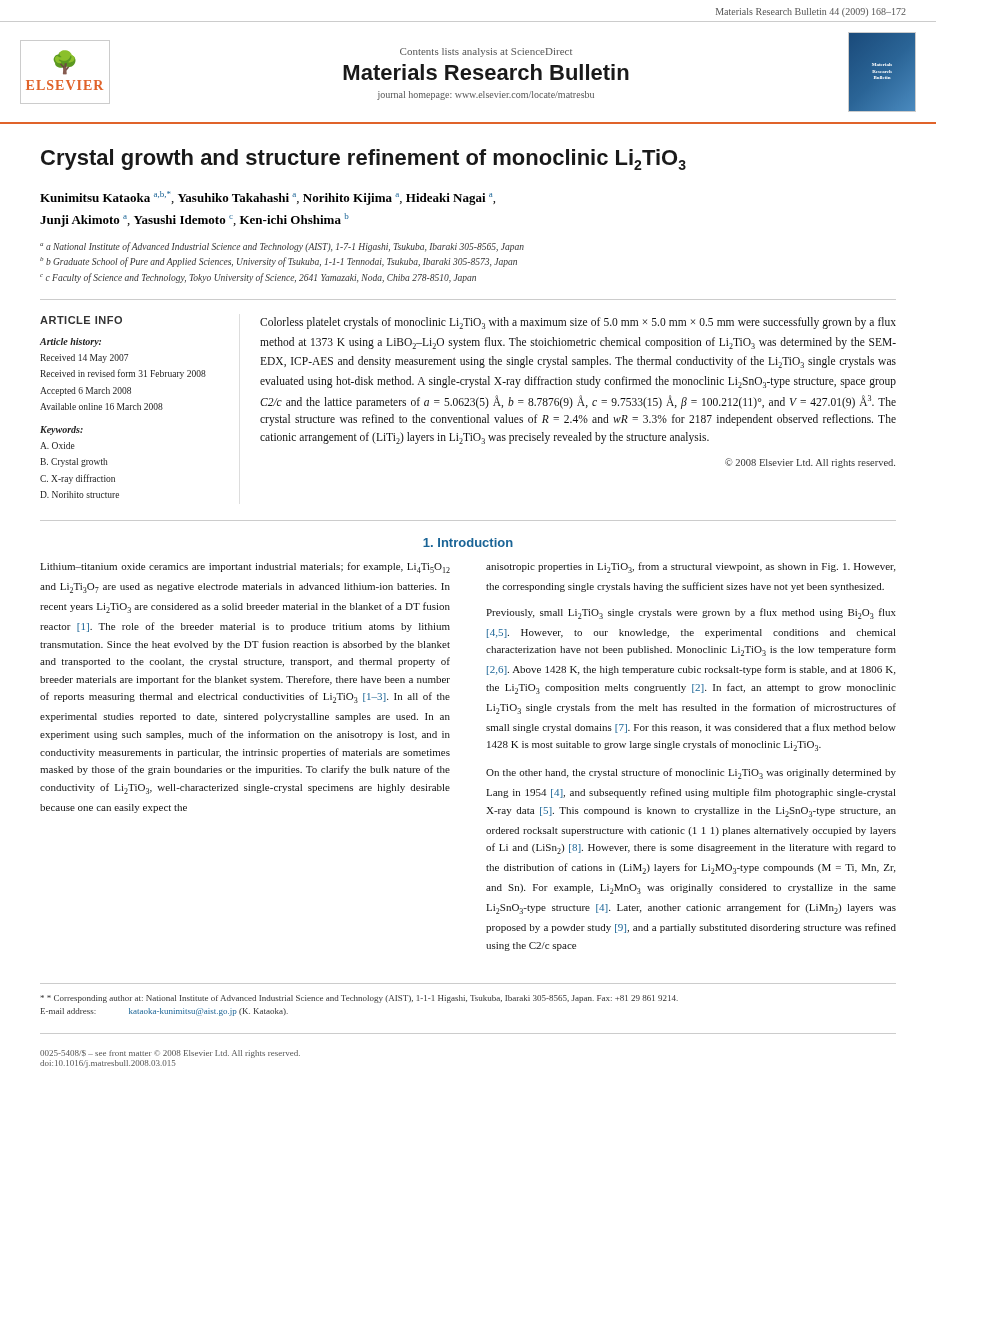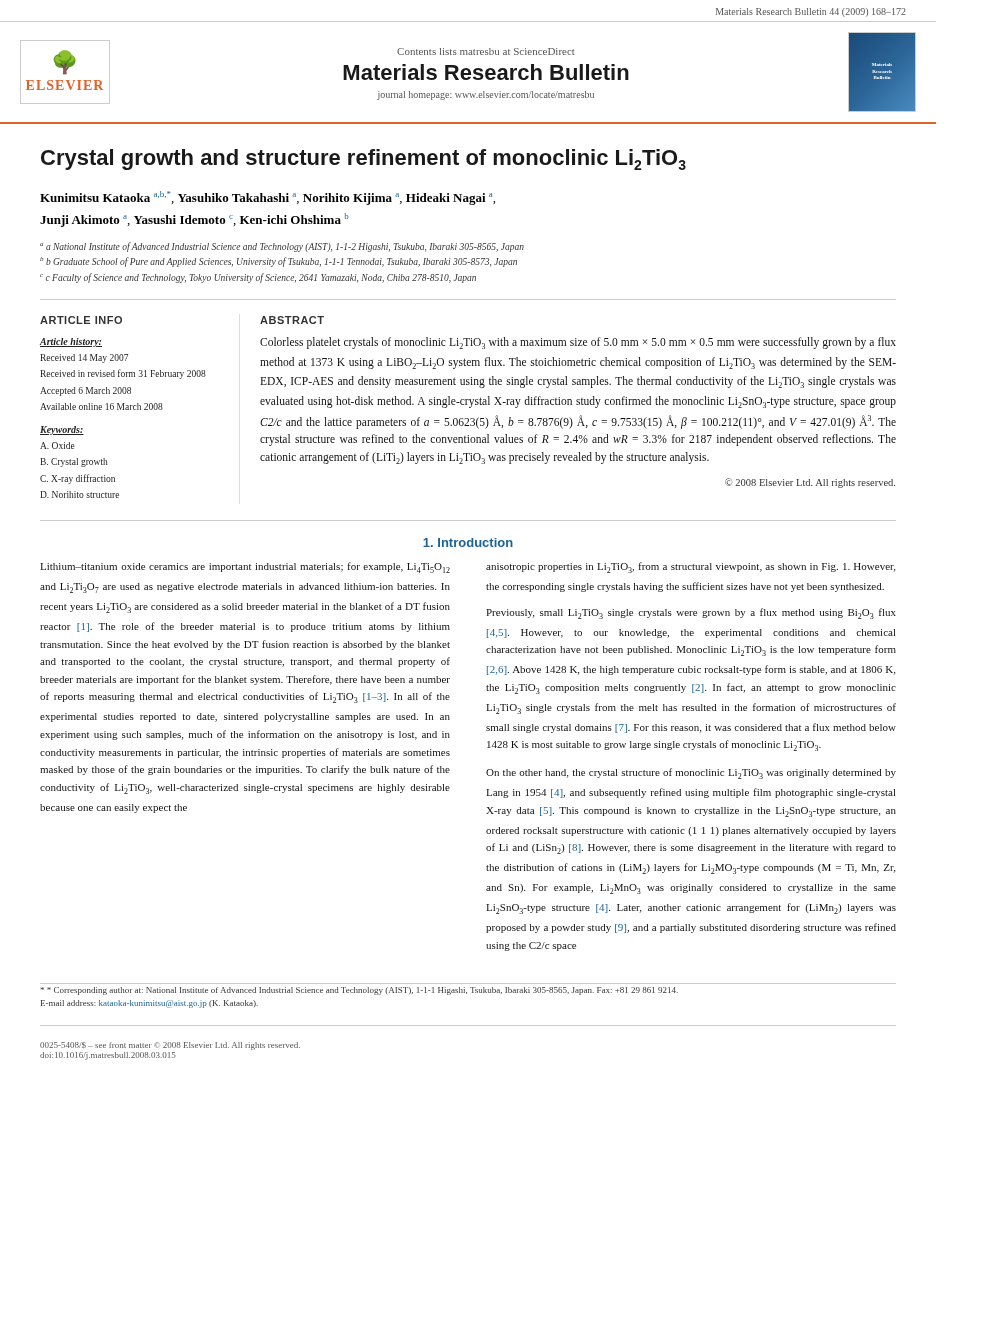--- a/index.html
+++ b/index.html
@@ -163,21 +163,20 @@
       color: #333;
       margin-bottom: 10px;
       font-family: Arial, sans-serif;
     }
     .info-section-title {
       font-size: 10px;
       font-weight: bold;
       font-style: italic;
       margin-bottom: 4px;
       color: #222;
-      text-decoration: underline;
     }
     .info-line {
       font-size: 9.5px;
       margin-bottom: 2px;
       color: #222;
       line-height: 1.5;
     }
     .keywords-section {
       margin-top: 10px;
     }
@@ -239,20 +238,21 @@
     .body-text sub, .body-text sup {
       font-size: 8px;
     }
     .body-text .ref {
       color: #1a6496;
     }
     
     .footnote-area {
       border-top: 1px solid #ccc;
       margin-top: 20px;
+      padding-top: 8px;
       font-size: 9px;
       color: #333;
       line-height: 1.5;
     }
     .footer-bar {
       border-top: 1px solid #ccc;
       margin-top: 14px;
       padding-top: 14px;
       font-size: 9px;
       color: #555;
@@ -276,21 +276,21 @@
       <div class="elsevier-logo-inner">
         <div class="elsevier-logo-img">
           <span class="elsevier-tree">🌳</span>
           <div class="elsevier-text">ELSEVIER</div>
         </div>
       </div>
     </div>
 
     <div class="journal-center">
       <div class="sciencedirect-link">
-        <span>Contents lists matresbu at ScienceDirect</span>
+        <span>Contents lists analysis at ScienceDirect</span>
       </div>
       <div class="journal-title-header">Materials Research Bulletin</div>
       <div class="journal-homepage">journal homepage: www.elsevier.com/locate/matresbu</div>
     </div>
 
     <div class="journal-cover">
       <div class="journal-cover-title">Materials<br>Research<br>Bulletin</div>
     </div>
   </div>
 
@@ -312,21 +312,21 @@
       <span class="author-name">Junji Akimoto</span>
       <sup>a</sup>,
       <span class="author-name">Yasushi Idemoto</span>
       <sup>c</sup>,
       <span class="author-name">Ken-ichi Ohshima</span>
       <sup>b</sup>
     </div>
 
     <div class="affiliations">
       <div class="affiliation-line">
-        <sup>a</sup> <span>a National Institute of Advanced Industrial Science and Technology (AIST), 1-1-2 Higashi, Tsukuba, Ibaraki 305-8565, Japan</span>
+        <sup>a</sup> <span>a National Institute of Advanced Industrial Science and Technology (AIST), 1-7-1 Higashi, Tsukuba, Ibaraki 305-8565, Japan</span>
       </div>
       <div class="affiliation-line">
         <sup>b</sup> <span>b Graduate School of Pure and Applied Sciences, University of Tsukuba, 1-1-1 Tennodai, Tsukuba, Ibaraki 305-8573, Japan</span>
       </div>
       <div class="affiliation-line">
         <sup>c</sup> <span>c Faculty of Science and Technology, Tokyo University of Science, 2641 Yamazaki, Noda, Chiba 278-8510, Japan</span>
       </div>
     </div>
 
     <div class="two-col">
@@ -341,21 +341,20 @@
         <div class="keywords-section">
           <div class="info-section-title">Keywords:</div>
           <div class="info-line">A. Oxide</div>
           <div class="info-line">B. Crystal growth</div>
           <div class="info-line">C. X-ray diffraction</div>
           <div class="info-line">D. Norihito structure</div>
         </div>
       </div>
 
       <div class="abstract-col">
-        <h3>ABSTRACT</h3>
         <div class="abstract-text">
           Colorless platelet crystals of monoclinic Li<sub>2</sub>TiO<sub>3</sub> with a maximum size of 5.0 mm × 5.0 mm × 0.5 mm were successfully grown by a flux method at 1373 K using a LiBO<sub>2</sub>–Li<sub>2</sub>O system flux. The stoichiometric chemical composition of Li<sub>2</sub>TiO<sub>3</sub> was determined by the SEM-EDX, ICP-AES and density measurement using the single crystal samples. The thermal conductivity of the Li<sub>2</sub>TiO<sub>3</sub> single crystals was evaluated using hot-disk method. A single-crystal X-ray diffraction study confirmed the monoclinic Li<sub>2</sub>SnO<sub>3</sub>-type structure, space group <span class="math">C2/c</span> and the lattice parameters of <span class="math">a</span> = 5.0623(5) Å, <span class="math">b</span> = 8.7876(9) Å, <span class="math">c</span> = 9.7533(15) Å, <span class="math">β</span> = 100.212(11)°, and <span class="math">V</span> = 427.01(9) Å<sup>3</sup>. The crystal structure was refined to the conventional values of <span class="math">R</span> = 2.4% and <span class="math">wR</span> = 3.3% for 2187 independent observed reflections. The cationic arrangement of (LiTi<sub>2</sub>) layers in Li<sub>2</sub>TiO<sub>3</sub> was precisely revealed by the structure analysis.
         </div>
         <div class="copyright">© 2008 Elsevier Ltd. All rights reserved.</div>
       </div>
 
     </div>
 
     <div class="section-divider"></div>
 
@@ -382,21 +381,21 @@
       </div>
     </div>
 
     <div class="footnote-area">
       <div>
         <span>* </span>
         <span>* Corresponding author at: National Institute of Advanced Industrial Science and Technology (AIST), 1-1-1 Higashi, Tsukuba, Ibaraki 305-8565, Japan. Fax: +81 29 861 9214.</span>
       </div>
       <div>
         <span>E-mail address:</span>
-        <span style="color:#1a6496;">kataoka-kunimitsu@aist.go.jp</span>
+        <span style="color:#1a6496;margin-left:30px;">kataoka-kunimitsu@aist.go.jp</span>
         <span> (K. Kataoka).</span>
       </div>
     </div>
 
     <div class="footer-bar">
       <div>0025-5408/$ – see front matter © 2008 Elsevier Ltd. All rights reserved.</div>
       <div>doi:10.1016/j.matresbull.2008.03.015</div>
     </div>
 
   </div>

